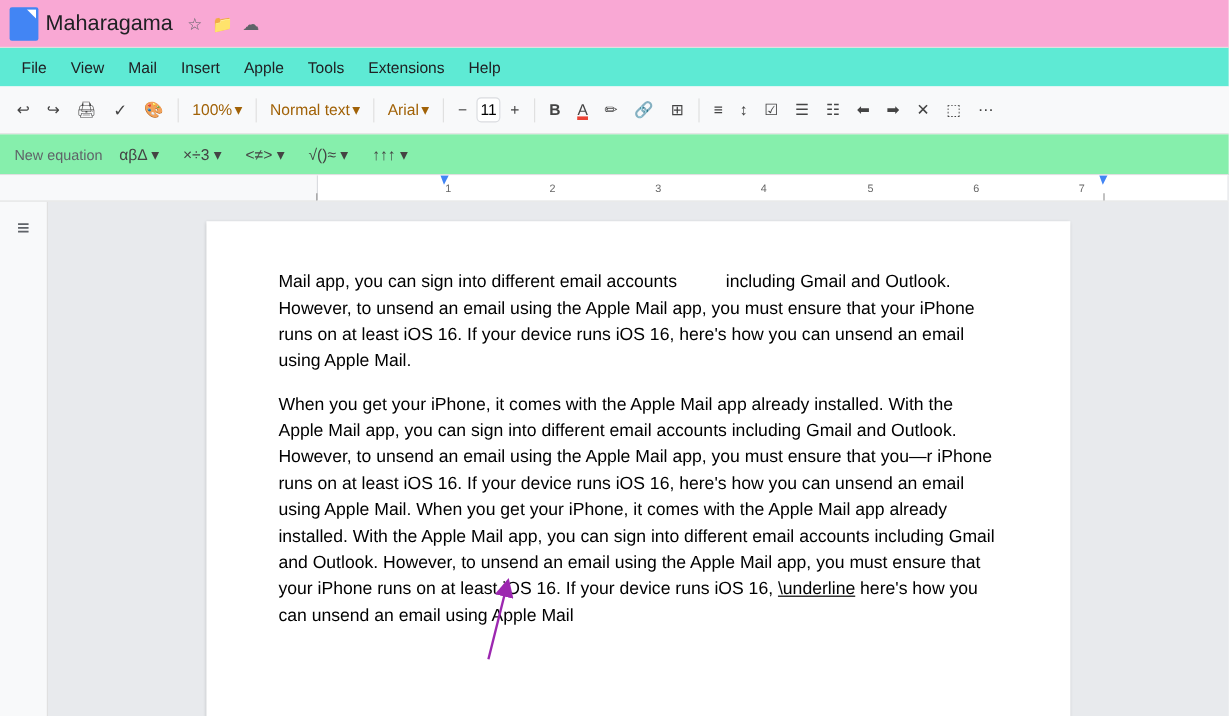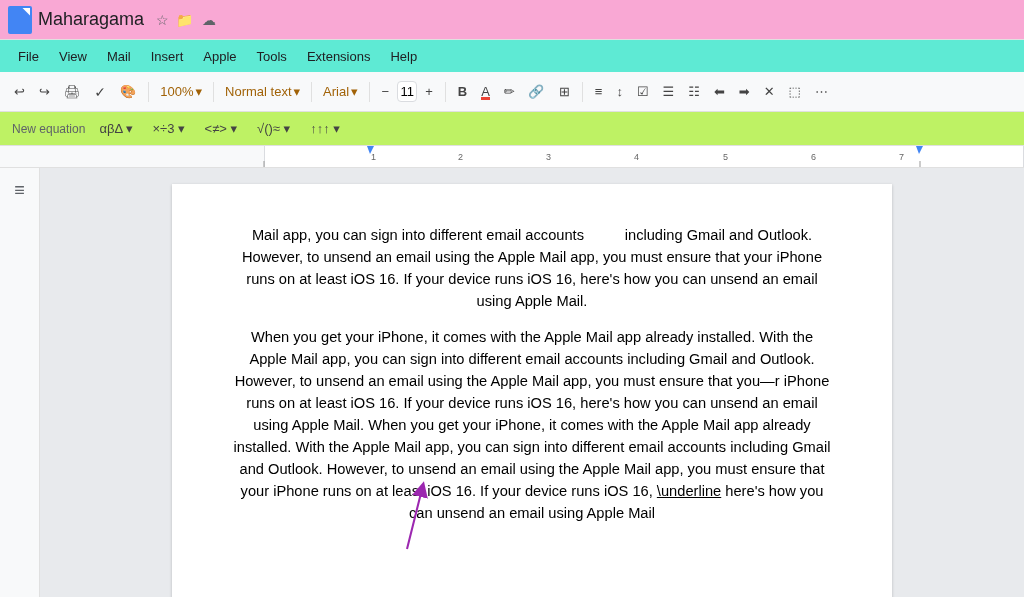--- a/index.html
+++ b/index.html
@@ -19,36 +19,36 @@
     .menu-item { padding: 4px 10px; border-radius: 4px; cursor: pointer; font-size: 13px; color: #202124; }
 
     
     .toolbar { display: flex; align-items: center; background: #f8f9fa; border-bottom: 1px solid #e0e0e0; height: 40px; padding: 0 8px; gap: 2px; flex-wrap: nowrap; overflow: hidden; }
     .toolbar-btn { background: none; border: none; cursor: pointer; padding: 4px 6px; border-radius: 4px; color: #444; font-size: 13px; display: flex; align-items: center; gap: 2px; white-space: nowrap; }
     .toolbar-separator { width: 1px; height: 20px; background: #e0e0e0; margin: 0 4px; }
     .toolbar-select { border: 1px solid transparent; border-radius: 4px; padding: 2px 4px; background: none; cursor: pointer; font-size: 13px; color: #a16207; display: flex; align-items: center; gap: 2px; }
     .font-size-box { border: 1px solid #dadce0; border-radius: 4px; width: 20px; text-align: center; font-size: 13px; padding: 2px; }
 
     
-    .equation-bar { display: flex; align-items: center; background: #bef264; border-bottom: 1px solid #e0e0e0; height: 34px; padding: 0 12px; gap: 8px; font-size: 13px; }
+    .equation-bar { display: flex; align-items: center; background: #86efac; border-bottom: 1px solid #e0e0e0; height: 34px; padding: 0 12px; gap: 8px; font-size: 13px; }
     .eq-label { color: #5f6368; font-size: 12px; }
     .eq-btn { background: none; border: none; cursor: pointer; padding: 2px 6px; border-radius: 4px; font-size: 13px; color: #444; display: flex; align-items: center; gap: 2px; }
 
     
     .ruler { height: 22px; background: #f8f9fa; border-bottom: 1px solid #e0e0e0; position: relative; overflow: hidden; display: flex; align-items: flex-end; }
     .ruler-track { flex: 1; height: 100%; position: relative; background: #f8f9fa; }
     .ruler-white { position: absolute; left: 264px; right: 0; top: 0; height: 100%; background: white; border-left: 1px solid #dadce0; border-right: 1px solid #dadce0; }
 
     
     .app-body { display: flex; height: calc(597px - 40px - 32px - 40px - 34px - 22px); }
     .sidebar { width: 40px; background: #f8f9fa; border-right: 1px solid #e0e0e0; display: flex; flex-direction: column; align-items: center; padding-top: 8px; }
     .document-area { flex: 1; background: #e8eaed; overflow: auto; padding: 16px; display: flex; justify-content: center; }
     .document-page { background: white; width: 720px; min-height: 420px; padding: 40px 60px; box-shadow: 0 1px 3px rgba(0,0,0,0.2); position: relative; }
     .doc-text { font-family: Arial, sans-serif; font-size: 11pt; line-height: 1.5; color: #000; }
-    .doc-para { margin-bottom: 14px; text-align: center; }
+    .doc-para { margin-bottom: 14px; }
     .underline-word { text-decoration: underline; }
   </style>
 </head>
 <body>
 
 <div class="title-bar">
   <div class="title-bar-left">
     <div class="doc-icon"></div>
     <span class="doc-title">Maharagama</span>
     <div class="title-icons">

